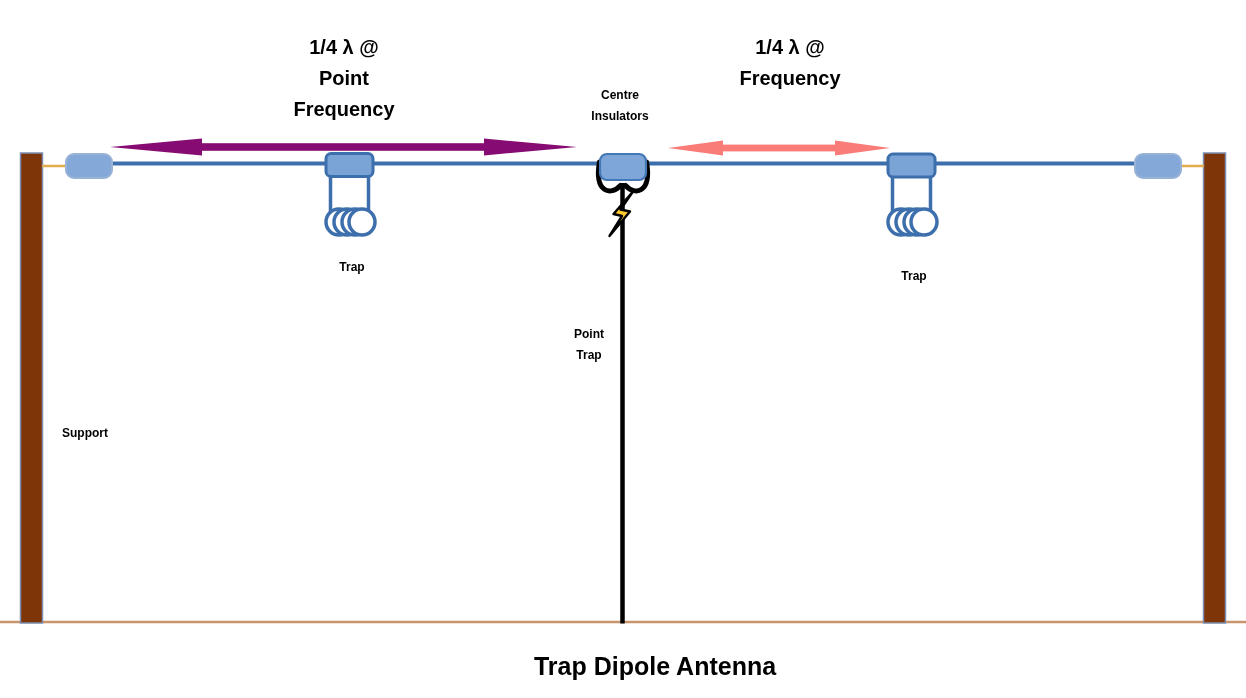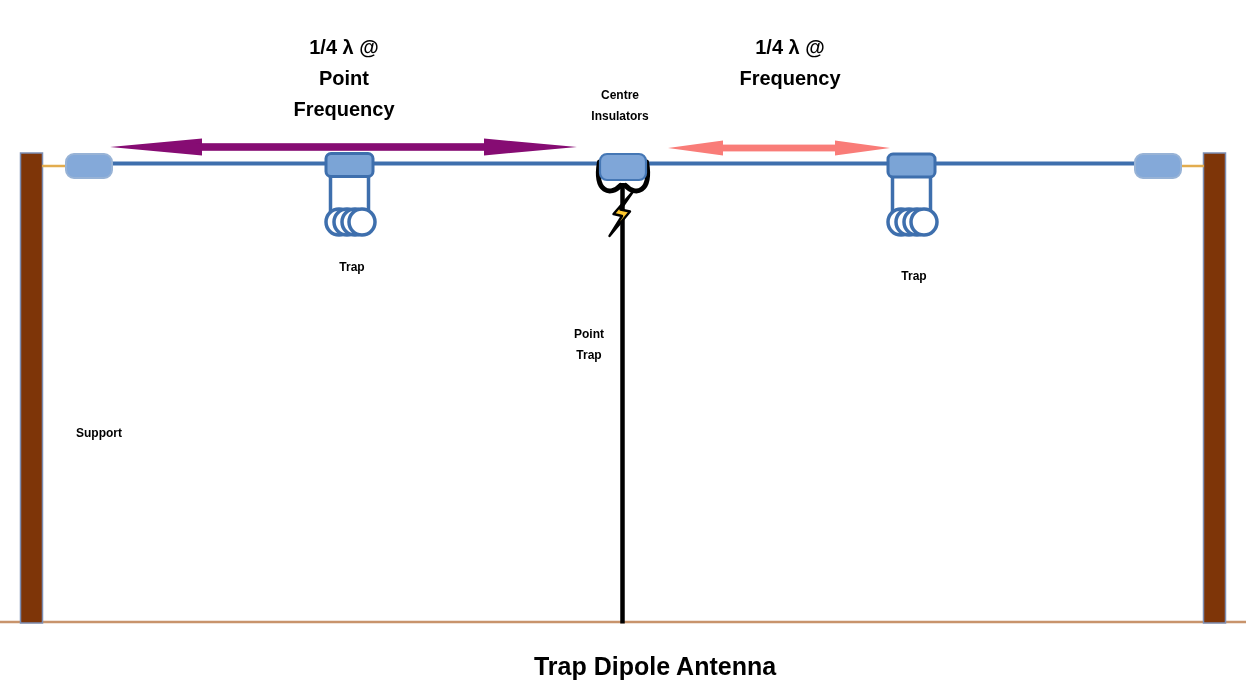--- a/index.html
+++ b/index.html
@@ -118,17 +118,17 @@
 
   <div class="lbl lbl-md" style="left:302px;top:257px;width:100px;">Trap</div>
 
   <div class="lbl lbl-md" style="left:864px;top:266px;width:100px;">Trap</div>
 
   <div class="lbl lbl-md" style="left:529px;top:324px;width:120px;">
     <div>Point</div>
     <div>Trap</div>
   </div>
 
-  <div class="lbl lbl-md" style="left:76px;top:423px;text-align:right;">Support</div>
+  <div class="lbl lbl-md" style="left:62px;top:423px;text-align:right;">Support</div>
 
   <div class="lbl lbl-title" style="left:0;top:651px;width:1246px;padding-left:32px;">Trap Dipole Antenna</div>
 
 </div>
 
 </body></html>

